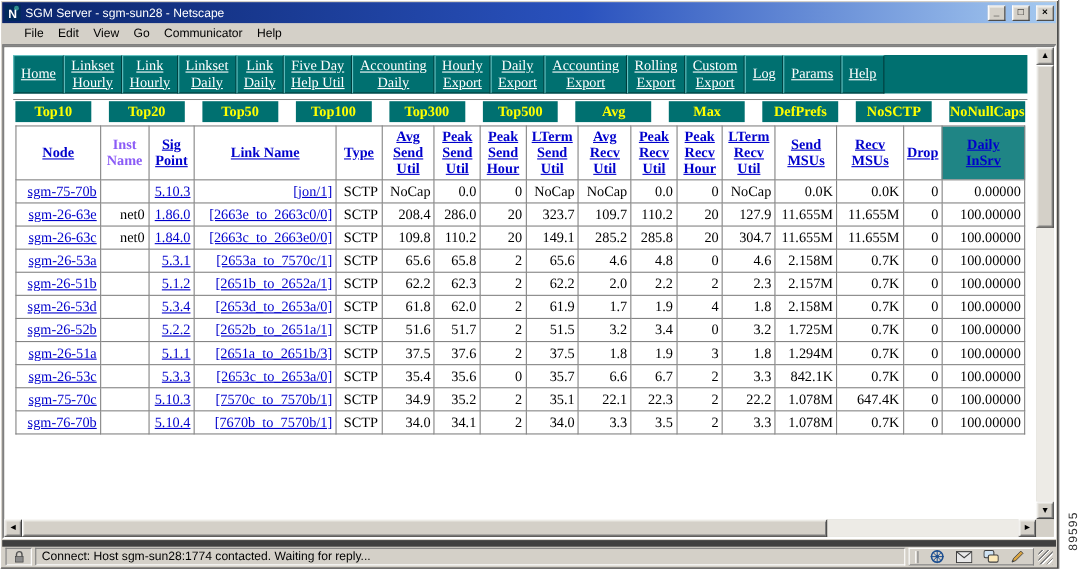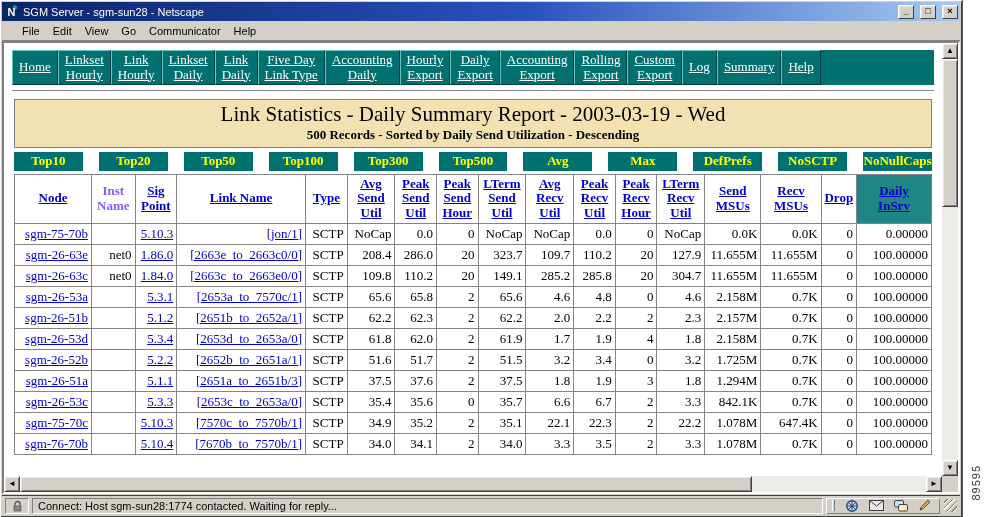--- a/index.html
+++ b/index.html
@@ -70,21 +70,21 @@
   th.th-hl { background:#1f8585; }
   .hlink { color:#0000cc; text-decoration:underline; cursor:pointer; }
   .hplain { color:#8b5cf6; }
   .report-table td { font-size:13px; padding:2px 3px; height:19px; white-space:nowrap; overflow:hidden; background:#fff; }
   td.num { text-align:right; }
   td.txt { text-align:right; }
   .cell-link { color:#0000cc; text-decoration:underline; cursor:pointer; }
 
   
   .statusbar { flex:0 0 20px; display:flex; align-items:center; gap:3px; padding:1px 3px 1px 3px;
-    border-top:1px solid #404040; margin-top:1px; }
+    border-top:6px solid #404040; margin-top:1px; }
   .status-cell { border:1px solid; border-color:#808080 #fff #fff #808080; height:16px;
     display:flex; align-items:center; background:#d4d0c8; }
   .status-lock { width:24px; justify-content:center; flex:0 0 auto; }
   .status-msg { flex:1 1 auto; font-size:11px; padding:0 5px; white-space:nowrap; overflow:hidden; }
   .component-bar { flex:0 0 auto; display:flex; align-items:center; gap:10px; height:16px; padding:0 8px 0 5px;
     border:1px solid; border-color:#fff #808080 #808080 #fff; background:#d4d0c8; }
   .grip { width:3px; height:11px; border-left:1px solid #fff; border-right:1px solid #808080; }
   .resize-grip { flex:0 0 auto; width:13px; height:13px; margin-left:1px;
     background: repeating-linear-gradient(135deg, transparent 0 2px, #808080 2px 3px, #ffffff 3px 4px); }
 
@@ -127,44 +127,40 @@
             <a class="nav-item">Home</a>
             <a class="nav-item">Linkset
 Hourly</a>
             <a class="nav-item">Link
 Hourly</a>
             <a class="nav-item">Linkset
 Daily</a>
             <a class="nav-item">Link
 Daily</a>
             <a class="nav-item">Five Day
-Link Type</a>
+Help Util</a>
             <a class="nav-item">Accounting
 Daily</a>
             <a class="nav-item">Hourly
 Export</a>
             <a class="nav-item">Daily
 Export</a>
             <a class="nav-item">Accounting
 Export</a>
             <a class="nav-item">Rolling
 Export</a>
             <a class="nav-item">Custom
 Export</a>
             <a class="nav-item">Log</a>
-            <a class="nav-item">Summary</a>
+            <a class="nav-item">Params</a>
             <a class="nav-item">Help</a>
           </div>
 
         <div class="rule"></div>
 
-        <div class="banner">
-          <div class="banner-title">Link Statistics - Daily Summary Report - 2003-03-19 - Wed</div>
-          <div class="banner-sub">500 Records - Sorted by Daily Send Utilization - Descending</div>
-        </div>
 
         <div class="filter-bar">
             <span class="tab">Top10</span>
             <span class="tab">Top20</span>
             <span class="tab">Top50</span>
             <span class="tab">Top100</span>
             <span class="tab">Top300</span>
             <span class="tab">Top500</span>
             <span class="tab">Avg</span>
             <span class="tab">Max</span>

